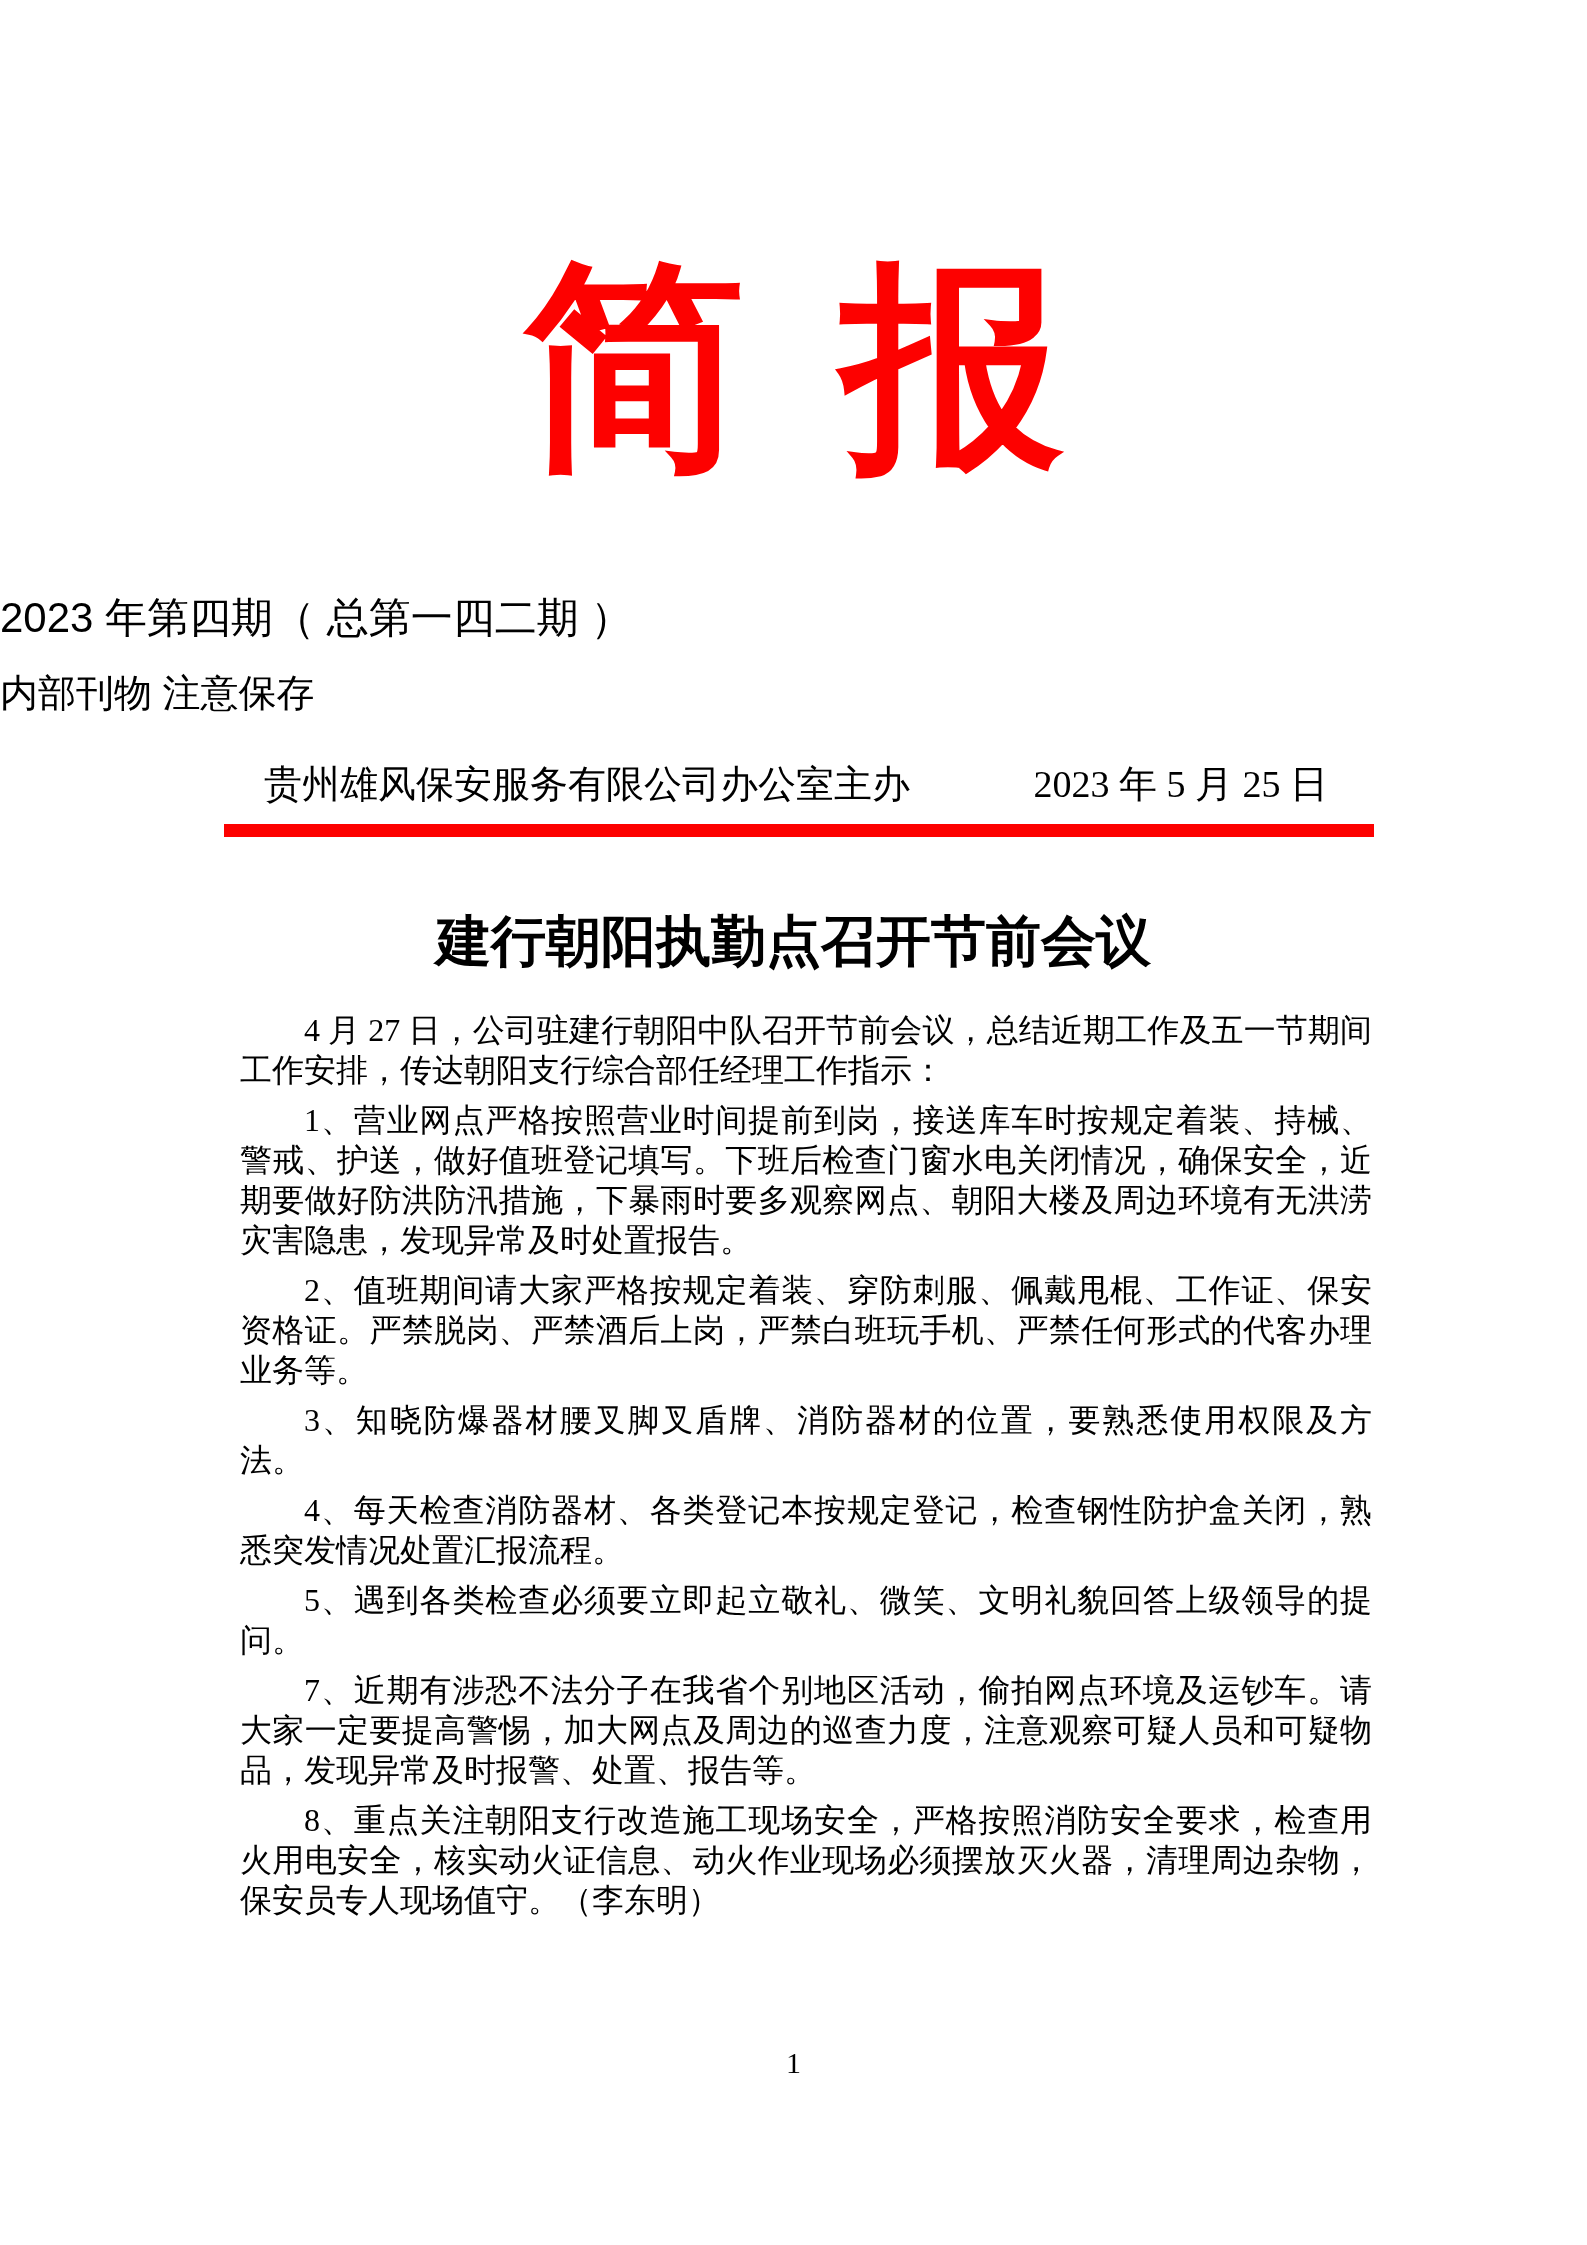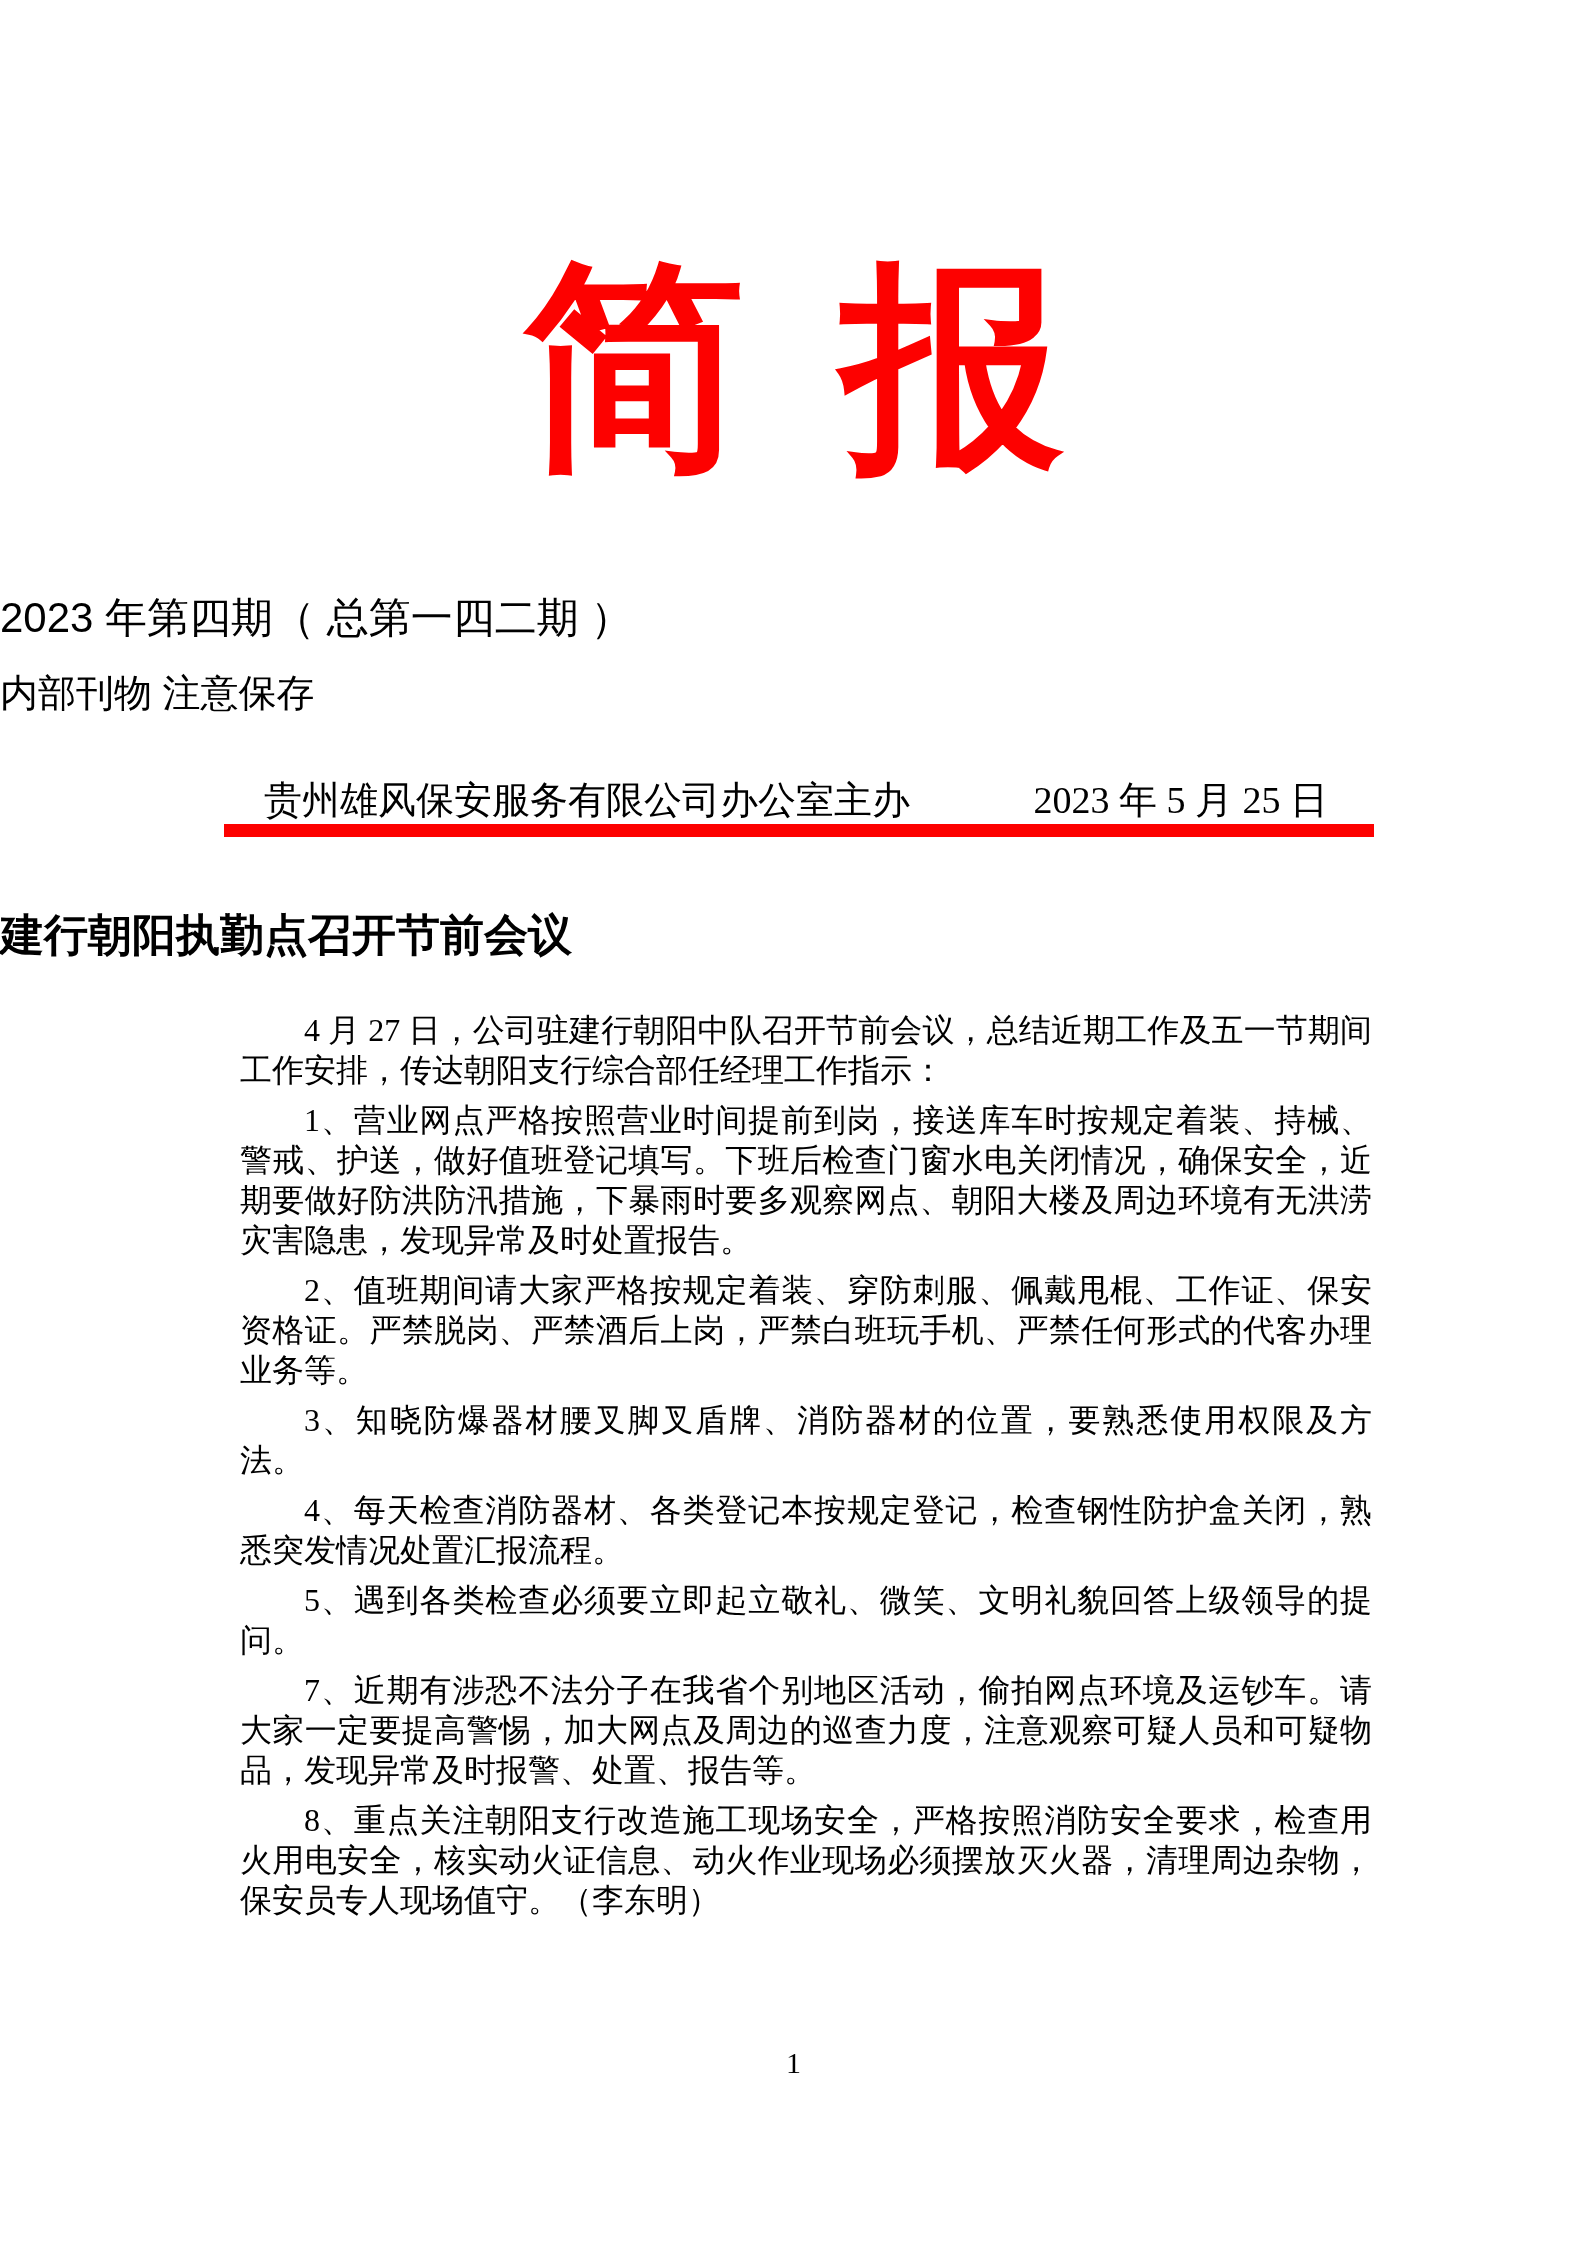--- a/index.html
+++ b/index.html
@@ -60,41 +60,40 @@
     left: 224px;
     width: 1150px;
     display: flex;
     justify-content: space-between;
     align-items: baseline;
     font-family: "Liberation Serif", "DejaVu Serif", serif;
     font-size: 38px;
     line-height: 1.2;
     white-space: pre-wrap;
     color: #000000;
-    margin-top: 16px;
   }
   .publisher-row .publisher { padding-left: 40px; }
   .publisher-row .pub-date { padding-right: 46px; }
   .red-rule {
     position: absolute;
     top: 824px;
     left: 224px;
     width: 1150px;
     height: 13px;
     background: #fd0100;
   }
   .article-title {
     position: absolute;
     top: 908px;
     left: 0;
     width: 100%;
-    text-align: left;
+    text-align: center;
     font-family: "Liberation Serif", "DejaVu Serif", serif;
     font-weight: 700;
-    font-size: 44px;
+    font-size: 55px;
     line-height: 1.25;
     color: #000000;
   }
   .article-body {
     position: absolute;
     top: 1000px;
     left: 230px;
     width: 1152px;
     font-family: "Liberation Serif", "DejaVu Serif", serif;
     font-size: 32px;

